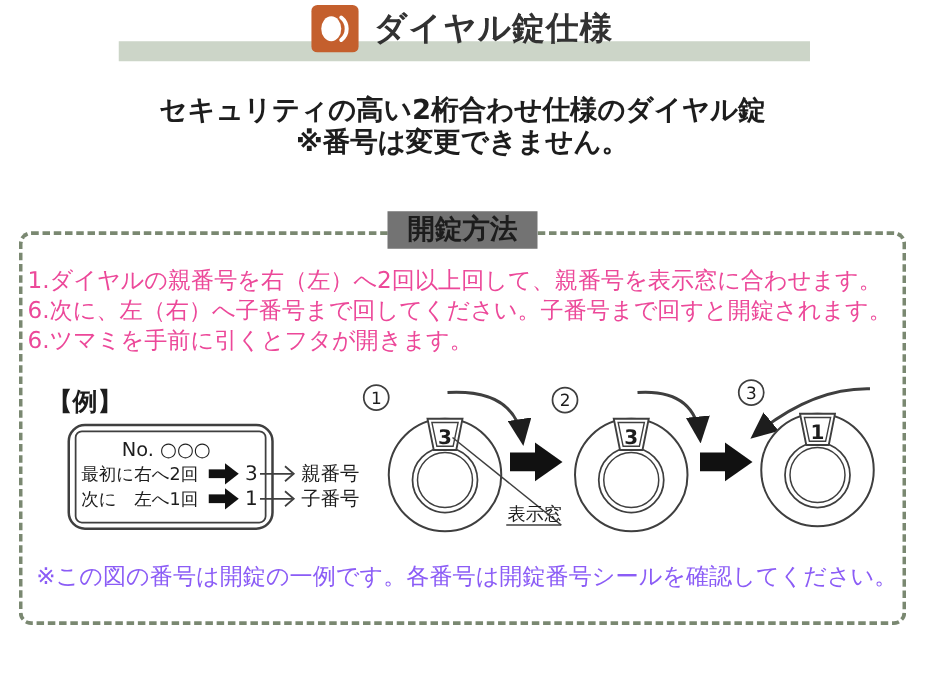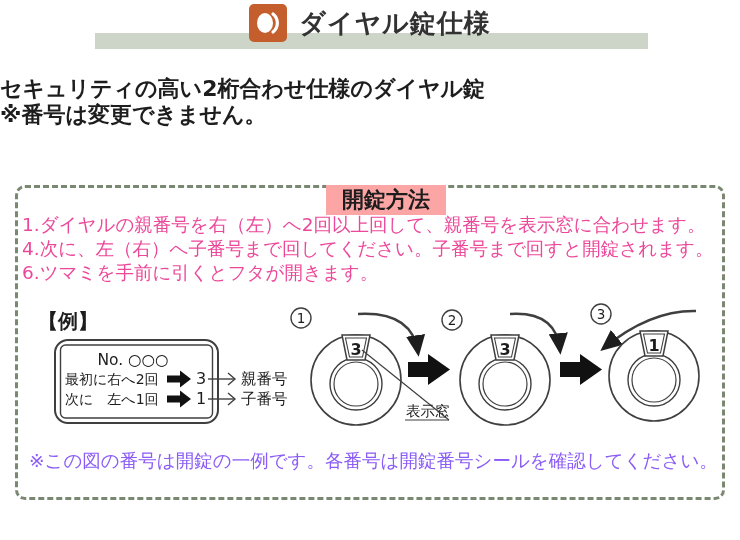--- a/index.html
+++ b/index.html
@@ -20,33 +20,33 @@
     position:absolute;left:0;top:3px;width:740px;
     display:flex;justify-content:center;align-items:center;gap:12px;
   }
   .title-icon{width:38px;height:38px;display:block;}
   .page-title{
     margin:0;font-size:26px;font-weight:bold;color:#323232;letter-spacing:1px;
     line-height:40px;
   }
   
   .intro{
-    position:absolute;left:0;top:76px;width:740px;text-align:left;
+    position:absolute;left:0;top:76px;width:740px;text-align:center;
     font-size:22px;font-weight:bold;color:#1d1d1d;line-height:26px;
   }
   .intro p{margin:0 0 0 0;}
   
   .method-box{
     position:absolute;left:15px;top:185px;width:710px;height:315px;
     border:3px dashed #7a8871;border-radius:10px;box-sizing:border-box;
     background:#fff;
   }
   .method-title{
     position:absolute;left:50%;top:169px;transform:translateX(-50%);
-    margin:16px;background:#fca5a5;padding:0 16px;z-index:2;
+    margin:0;background:#737373;padding:0 16px;z-index:2;
     font-size:22px;font-weight:bold;color:#1d1d1d;line-height:30px;text-align:right;
   }
   .steps{
     position:absolute;left:22px;top:213px;width:706px;z-index:1;
     font-size:18.5px;line-height:24px;color:#ec4899;
   }
   .steps div{white-space:nowrap;}
   .diagram{position:absolute;left:20px;top:298px;z-index:1;}
   .note{
     position:absolute;left:29px;top:448px;margin:0;
@@ -75,21 +75,21 @@
   <div class="intro">
     <p>セキュリティの高い2桁合わせ仕様のダイヤル錠</p>
     <p>※番号は変更できません。</p>
   </div>
 
   <h2 class="method-title">開錠方法</h2>
   <section class="method-box"></section>
 
   <div class="steps">
     <div>1.ダイヤルの親番号を右（左）へ2回以上回して、親番号を表示窓に合わせます。</div>
-    <div>4.次に、左（右）へ子番号まで回してください。子番号まで回すと開錠されます。</div>
+    <div>6.次に、左（右）へ子番号まで回してください。子番号まで回すと開錠されます。</div>
     <div>6.ツマミを手前に引くとフタが開きます。</div>
   </div>
 
   <svg class="diagram" width="710" height="142" viewBox="0 0 710 142">
 
     <text x="18" y="30" font-size="20" font-weight="bold">【例】</text>
 
     <g>
       <rect x="35" y="42" width="163" height="83" rx="13" class="ln whitefill" stroke-width="2"></rect>
       <rect x="40.5" y="47" width="152" height="73" rx="5" class="ln whitefill" stroke-width="1.4"></rect>

